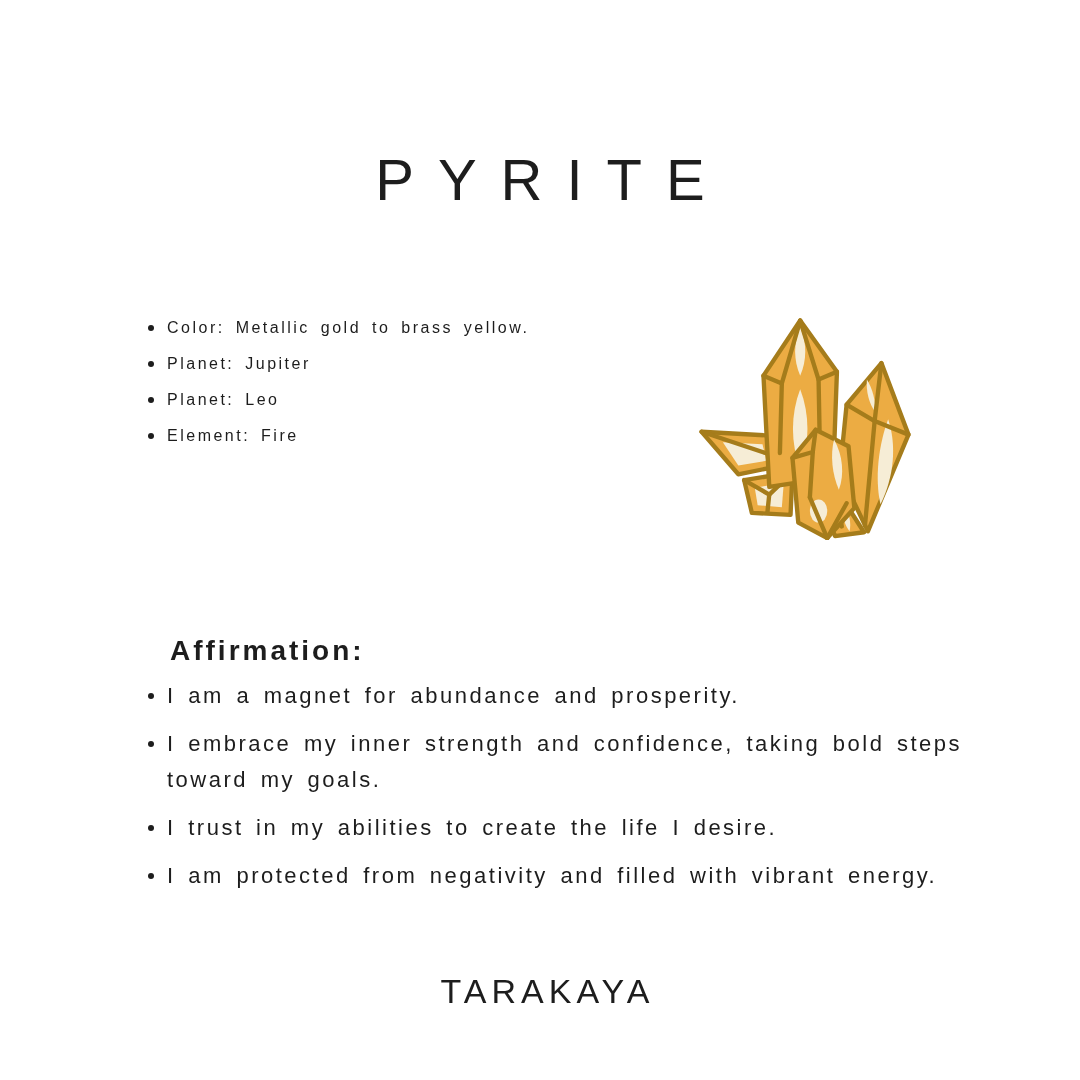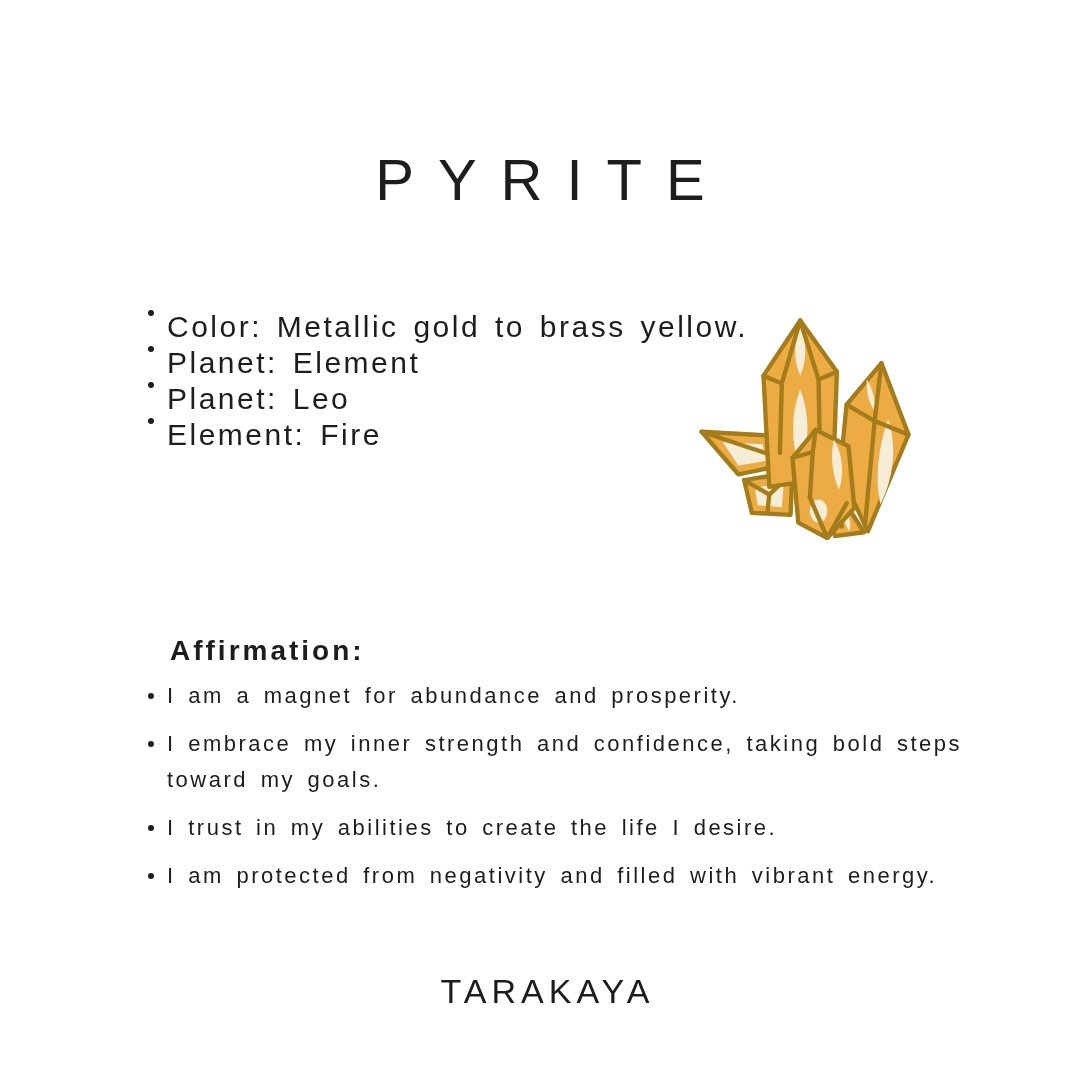--- a/index.html
+++ b/index.html
@@ -23,23 +23,23 @@
     color:var(--text,#1d1d1d);
     white-space:nowrap;
   }
 
   
   .props {
     position:absolute; left:148px; top:310px;
     list-style:none; width:700px;
   }
   .props li {
-    display:flex; align-items:flex-start;
+    display:flex; align-items:center;
     height:36px;
-    font-size:30px; letter-spacing:2.5px; word-spacing:4px;
+    font-size:16px; letter-spacing:2.5px; word-spacing:4px;
     white-space:nowrap;
   }
   .dot {
     width:6px; height:6px; border-radius:50%;
     background:var(--text,#1d1d1d);
     margin-right:13px; flex:none;
   }
 
   
   .crystal {
@@ -87,21 +87,21 @@
 
   <h1 class="title">PYRITE</h1>
 
   <ul class="props">
     <li>
       <span class="dot"></span>
       <span>Color: Metallic gold to brass yellow.</span>
     </li>
     <li>
       <span class="dot"></span>
-      <span>Planet: Element</span>
+      <span>Planet: Jupiter</span>
     </li>
     <li>
       <span class="dot"></span>
       <span>Planet: Leo</span>
     </li>
     <li>
       <span class="dot"></span>
       <span>Element: Fire</span>
     </li>
   </ul>

